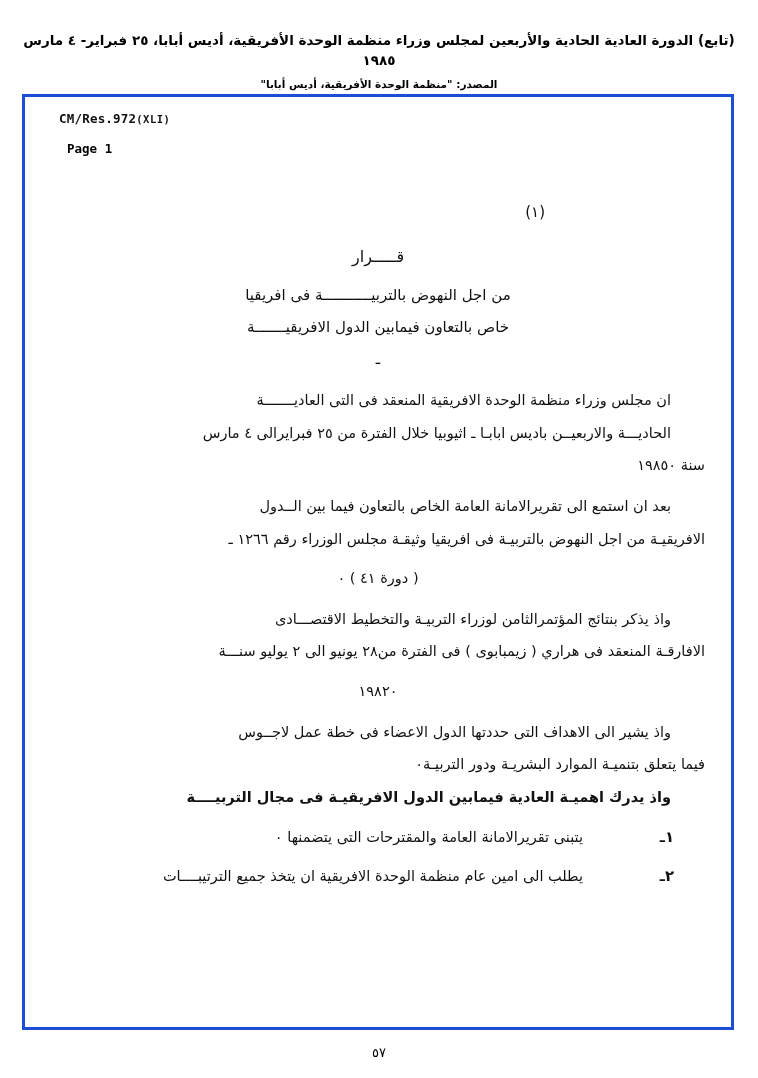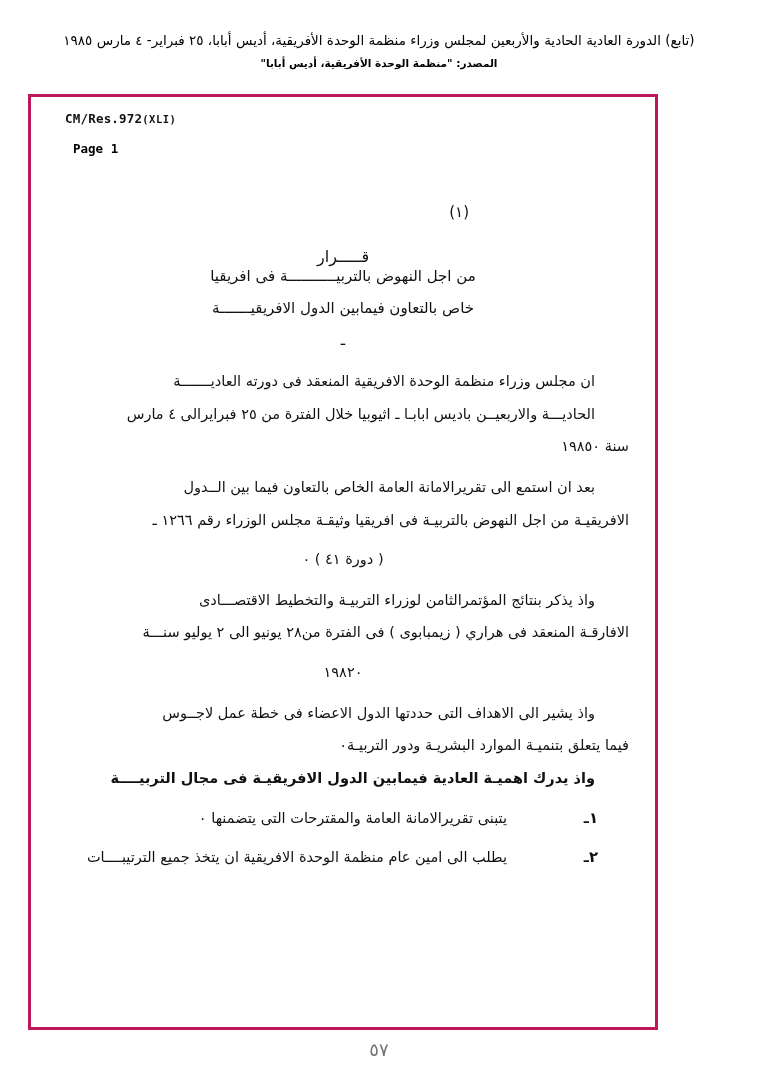--- a/index.html
+++ b/index.html
@@ -28,42 +28,42 @@
     position: absolute;
     top: 30px;
     left: 0;
     right: 0;
     text-align: center;
     padding: 0 14px;
   }
   .header-line {
     font-family: "DejaVu Sans", sans-serif;
     font-size: 13.5px;
-    font-weight: normal;
+    font-weight: bold;
     color: #000;
     direction: rtl;
     letter-spacing: 0px;
     line-height: 1.5;
   }
   .header-source {
     margin-top: 7px;
     font-size: 10.5px;
     font-weight: bold;
     color: #000;
     direction: rtl;
   }
 
   
   .frame {
     position: absolute;
     top: 94px;
-    left: 28px;
-    width: 630px;
+    left: 22px;
+    width: 712px;
     height: 936px;
-    border: 3px solid #be185d;
+    border: 3px solid #1d4ed8;
     box-sizing: border-box;
     background: #fff;
   }
 
   
   .doc-ref {
     position: absolute;
     top: 14px;
     left: 34px;
     direction: ltr;
@@ -105,21 +105,21 @@
     color: #111;
     margin-bottom: 26px;
   }
 
   .title-block {
     text-align: center;
   }
   .title-word {
     font-size: 16px;
     letter-spacing: 4px;
-    margin-bottom: 1px;
+    margin-bottom: 20px;
   }
   .title-line {
     font-size: 15px;
     letter-spacing: 1.6px;
     margin-bottom: 14px;
   }
   .rule-dash {
     font-size: 15px;
     margin: 8px 0 16px 0;
     letter-spacing: 2px;
@@ -171,22 +171,22 @@
     padding-right: 46px;
   }
 
   
   .footer-num {
     position: absolute;
     bottom: 18px;
     left: 0;
     right: 0;
     text-align: center;
-    font-size: 18px;
-    color: #737373;
+    font-size: 13px;
+    color: #000000;
   }
 </style>
 </head>
 <body>
 
 <div class="page">
 
   <div class="header">
     <div class="header-line">(تابع)  الدورة العادية الحادية والأربعين لمجلس وزراء منظمة الوحدة الأفريقية، أديس أبابا، ٢٥ فبراير- ٤ مارس ١٩٨٥</div>
     <div class="header-source">المصدر:  "منظمة الوحدة الأفريقية، أديس أبابا"</div>
@@ -204,21 +204,21 @@
 
       <div class="num-paren">(١)</div>
 
       <div class="title-block">
         <div class="title-word">قـــــرار</div>
         <div class="title-line">من  اجل النهوض  بالتربيـــــــــــة فى افريقيا</div>
         <div class="title-line">خاص   بالتعاون فيمابين  الدول الافريقيـــــــة</div>
         <div class="rule-dash">ـ</div>
       </div>
 
-      <p class="para indent tight">ان مجلس وزراء منظمة الوحدة الافريقية المنعقد فى دورته العاديـــــــة</p>
+      <p class="para indent tight">ان مجلس وزراء منظمة الوحدة الافريقية المنعقد فى التى العاديـــــــة</p>
       <p class="para indent tight">الحاديـــة والاربعيــن باديس ابابـا ـ اثيوبيا خلال الفترة من ٢٥ فبرايرالى ٤ مارس</p>
       <p class="para tight">سنة ١٩٨٥٠</p>
 
       <div class="spacer-sm"></div>
 
       <p class="para indent tight">بعد ان استمع الى تقريرالامانة العامة الخاص بالتعاون فيما بين الــدول</p>
       <p class="para tight">الافريقيـة من اجل النهوض بالتربيـة فى افريقيا وثيقـة مجلس الوزراء رقم ١٢٦٦ ـ</p>
       <p class="para center-ish tight">( دورة ٤١ ) ٠</p>
 
       <div class="spacer-sm"></div>

